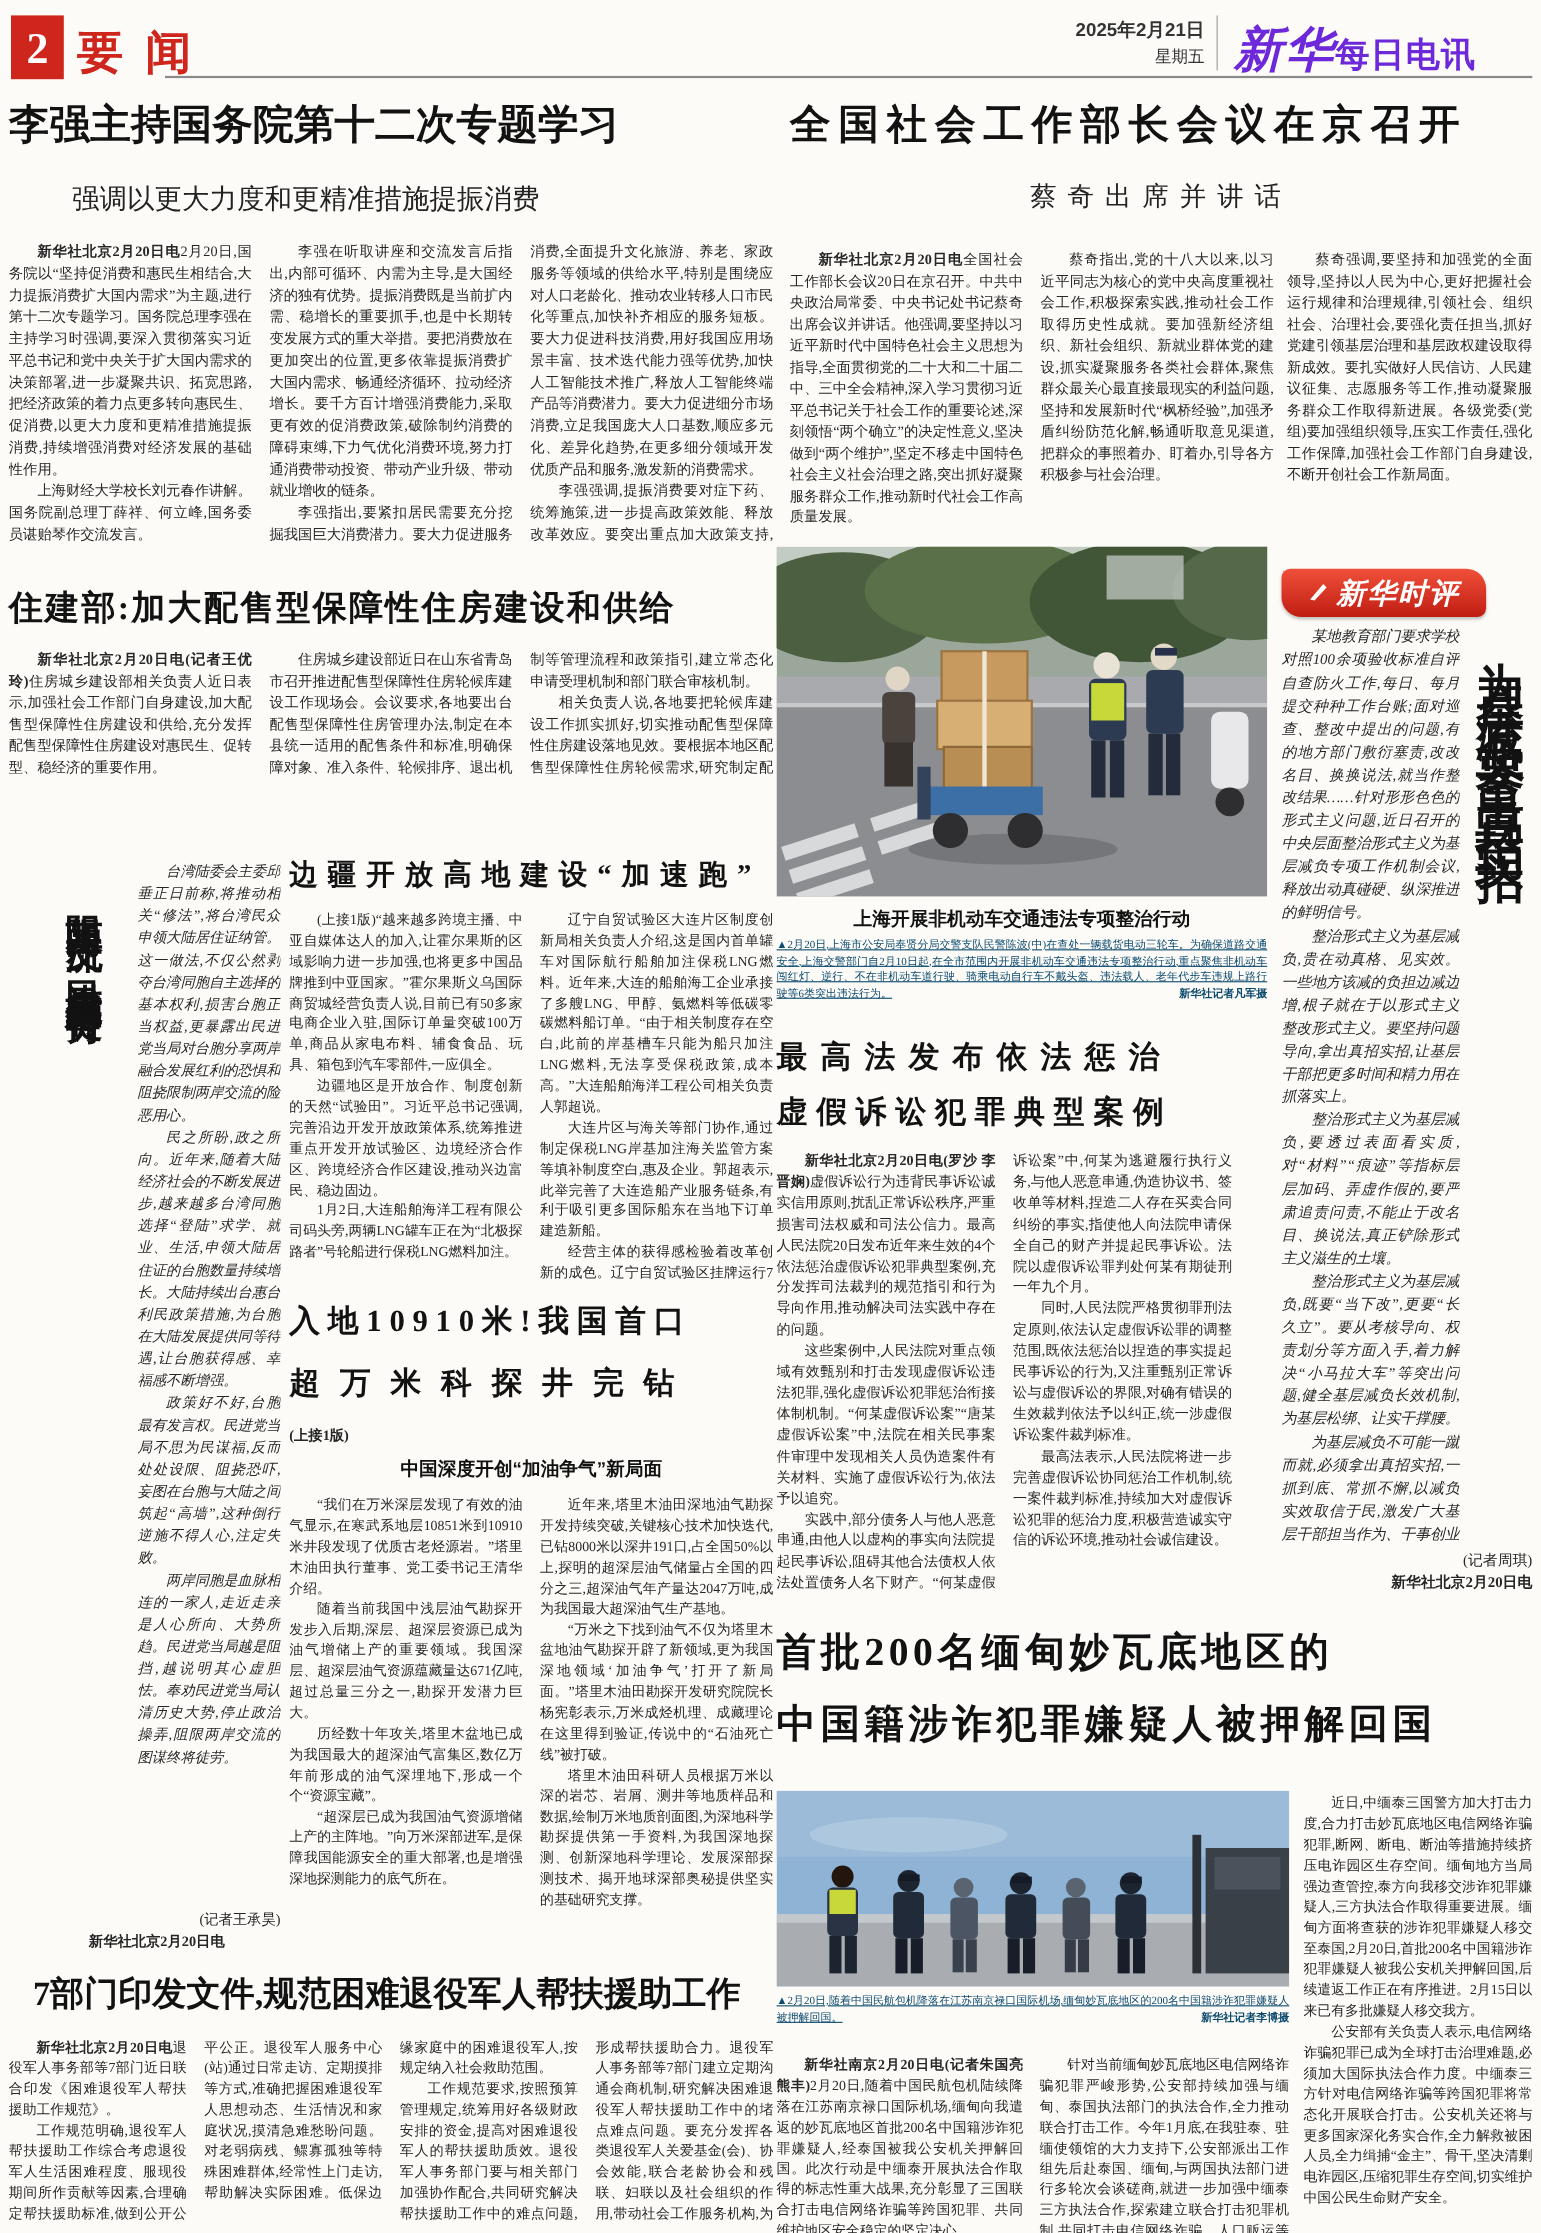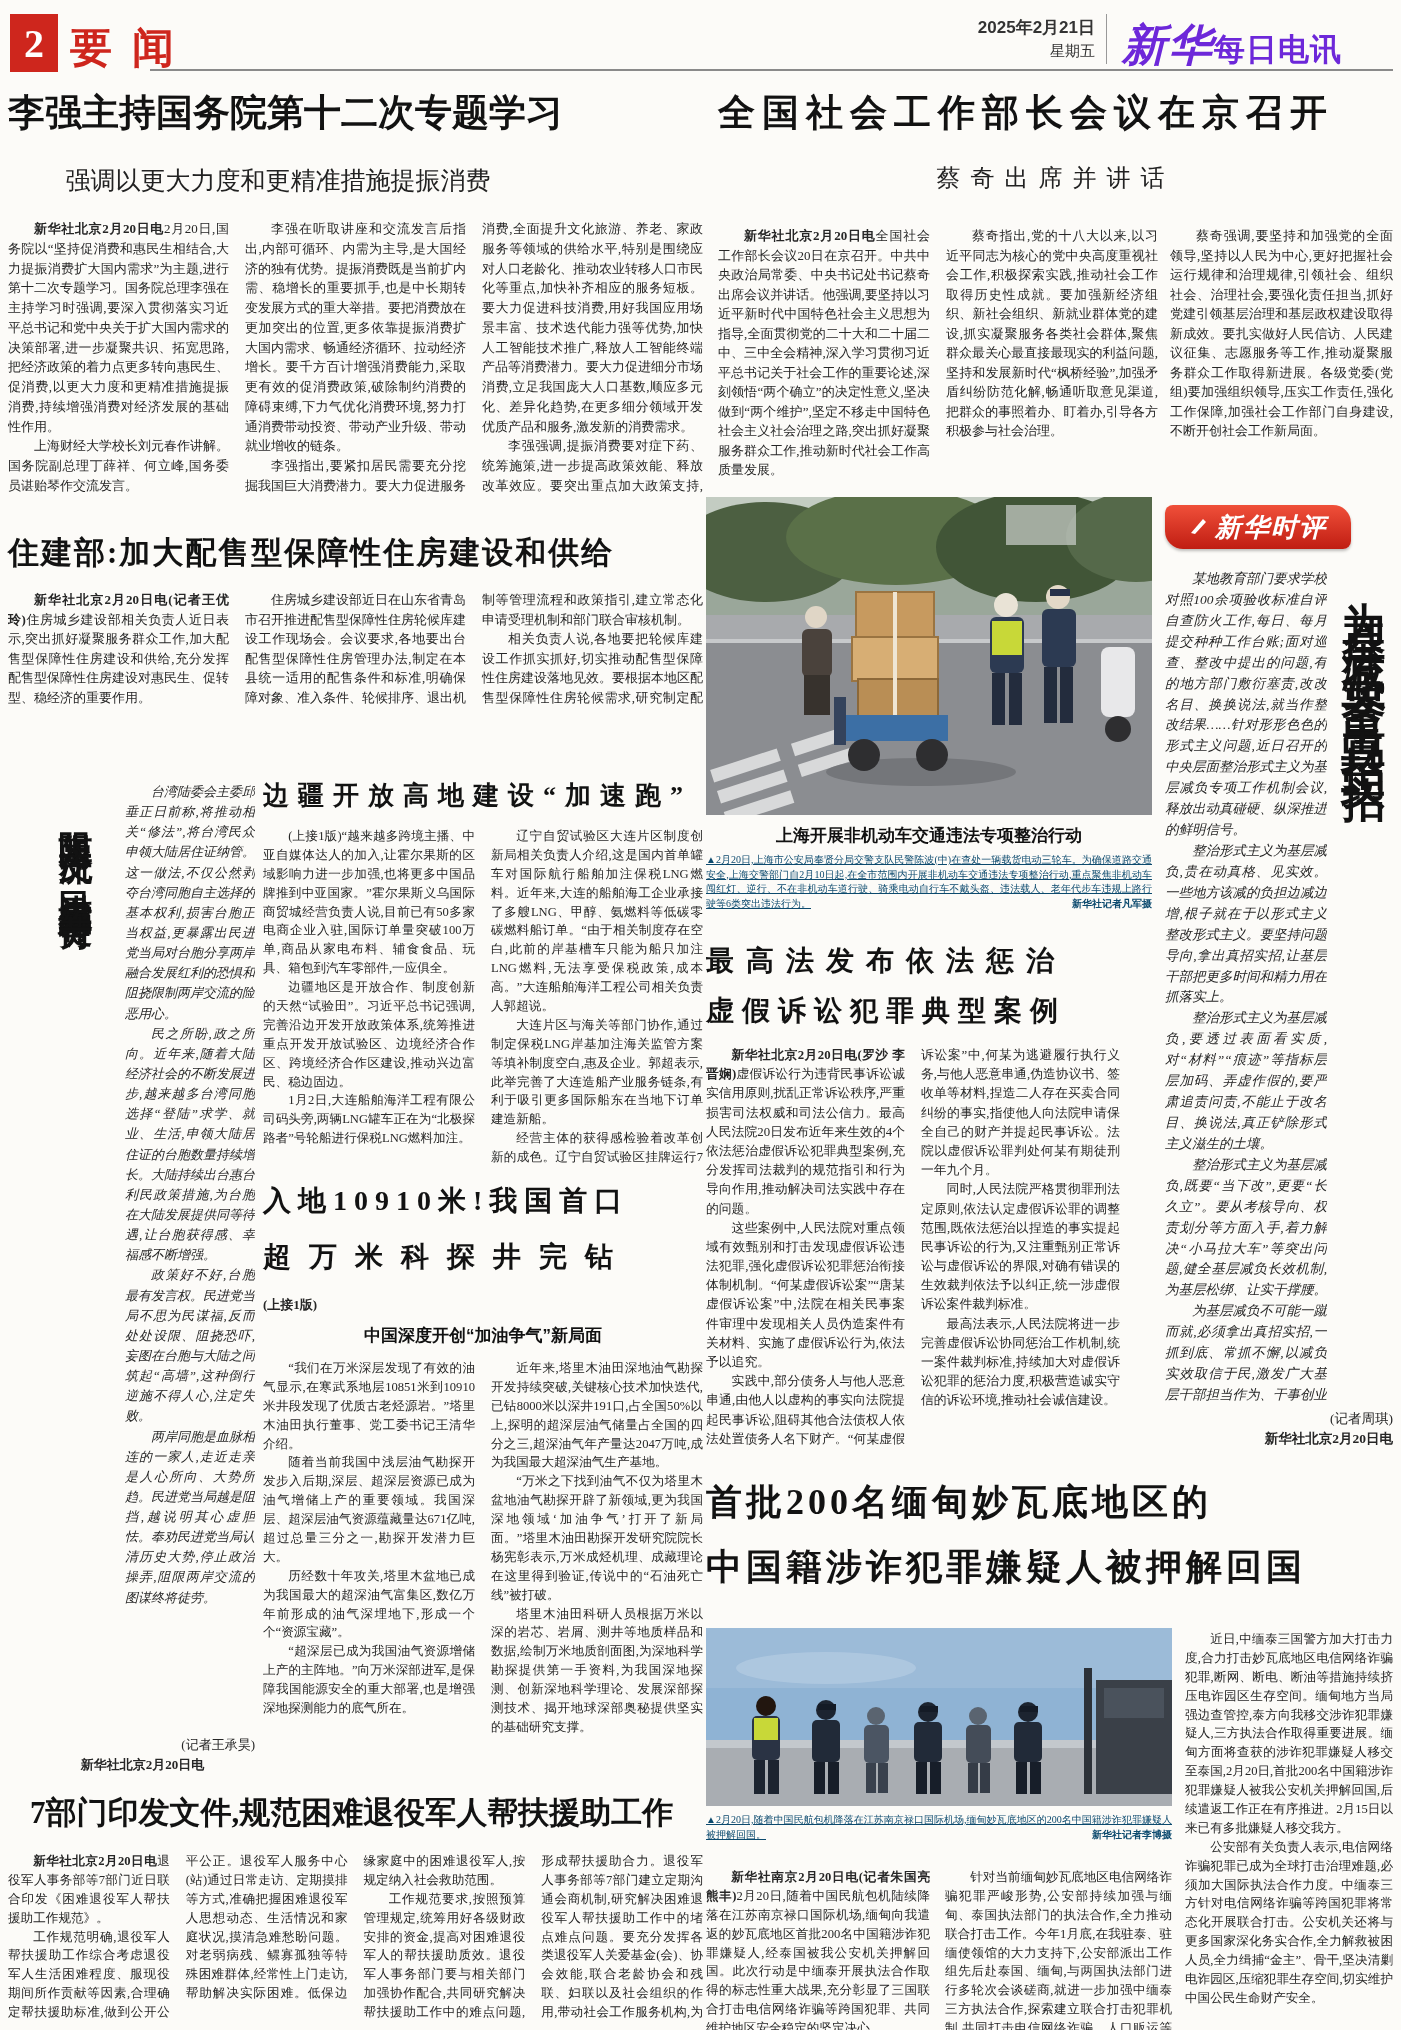--- a/index.html
+++ b/index.html
@@ -32,21 +32,21 @@
   .kai{font-style:italic;}
   .vert{writing-mode:vertical-rl;text-orientation:upright;color:#121212;font-weight:900;}
   .crosshead{margin:0;text-align:center;font-weight:bold;color:#111;
              font-family:"Liberation Sans","DejaVu Sans",sans-serif;}
   .cont-tag{margin:0;text-indent:0;}
   
   .cap-title{margin:0;text-align:center;font-weight:bold;font-size:17px;color:#111;}
   .cap{font-size:10px;line-height:1.45;text-align:justify;color:#0c4a6e;text-decoration:underline;}
   .cap .credit{font-weight:bold;float:right;}
   
-  .sp-badge{position:absolute;left:0;top:0;width:186px;height:44px;border-radius:8px 18px 8px 18px;
+  .sp-badge{position:absolute;left:0;top:12px;width:186px;height:44px;border-radius:8px 18px 8px 18px;
             background:linear-gradient(180deg,#f0503a,#c01d12);display:flex;align-items:center;justify-content:center;
             box-shadow:0 2px 3px rgba(0,0,0,.25);}
   .sp-badge span{color:#fff;font-size:26px;font-weight:900;font-style:italic;letter-spacing:2px;}
   .sp-badge svg{margin-right:6px;}
   svg{display:block;}
 </style>
 </head>
 <body>
 
 <div id="page">
@@ -87,21 +87,21 @@
       <p>蔡奇指出,党的十八大以来,以习近平同志为核心的党中央高度重视社会工作,积极探索实践,推动社会工作取得历史性成就。要加强新经济组织、新社会组织、新就业群体党的建设,抓实凝聚服务各类社会群体,聚焦群众最关心最直接最现实的利益问题,坚持和发展新时代“枫桥经验”,加强矛盾纠纷防范化解,畅通听取意见渠道,把群众的事照着办、盯着办,引导各方积极参与社会治理。</p>
     </div>
     <div class="body" style="position:absolute;left:452px;top:138px;width:223px;height:398px;font-size:13px;line-height:1.5;">
       <p>蔡奇强调,要坚持和加强党的全面领导,坚持以人民为中心,更好把握社会运行规律和治理规律,引领社会、组织社会、治理社会,要强化责任担当,抓好党建引领基层治理和基层政权建设取得新成效。要扎实做好人民信访、人民建议征集、志愿服务等工作,推动凝聚服务群众工作取得新进展。各级党委(党组)要加强组织领导,压实工作责任,强化工作保障,加强社会工作部门自身建设,不断开创社会工作新局面。</p>
     </div>
   </section>
 
   <section class="art" style="left:8px;top:532px;width:695px;">
     <h1 class="hl" style="font-size:31px;letter-spacing:2px;">住建部:加大配售型保障性住房建设和供给</h1>
     <div class="body cols3" style="margin-top:16px;height:152px;font-size:13px;line-height:1.5;">
-      <p><strong>新华社北京2月20日电(记者王优玲)</strong><span>住房城乡建设部相关负责人近日表示,突出抓好凝聚服务群众工作,加大配售型保障性住房建设和供给,充分发挥配售型保障性住房建设对惠民生、促转型、稳经济的重要作用。</span></p>
+      <p><strong>新华社北京2月20日电(记者王优玲)</strong><span>住房城乡建设部相关负责人近日表示,加强社会工作部门自身建设,加大配售型保障性住房建设和供给,充分发挥配售型保障性住房建设对惠民生、促转型、稳经济的重要作用。</span></p>
       <p>住房城乡建设部近日在山东省青岛市召开推进配售型保障性住房轮候库建设工作现场会。会议要求,各地要出台配售型保障性住房管理办法,制定在本县统一适用的配售条件和标准,明确保障对象、准入条件、轮候排序、退出机制等管理流程和政策指引,建立常态化申请受理机制和部门联合审核机制。</p>
       <p>相关负责人说,各地要把轮候库建设工作抓实抓好,切实推动配售型保障性住房建设落地见效。要根据本地区配售型保障性住房轮候需求,研究制定配售型保障性住房建设筹集行动方案,将轮候需求纳入年度建设筹集计划。</p>
 
     </div>
   </section>
 
   <figure class="art" style="left:706px;top:497px;width:446px;margin:0;">
     <svg width="446" height="318" viewBox="0 0 446 318" aria-label="police checking cargo tricycle">
       <rect width="446" height="318" fill="#9aa79a"></rect>
       <rect x="0" y="0" width="446" height="70" fill="#c3ccc2"></rect>

